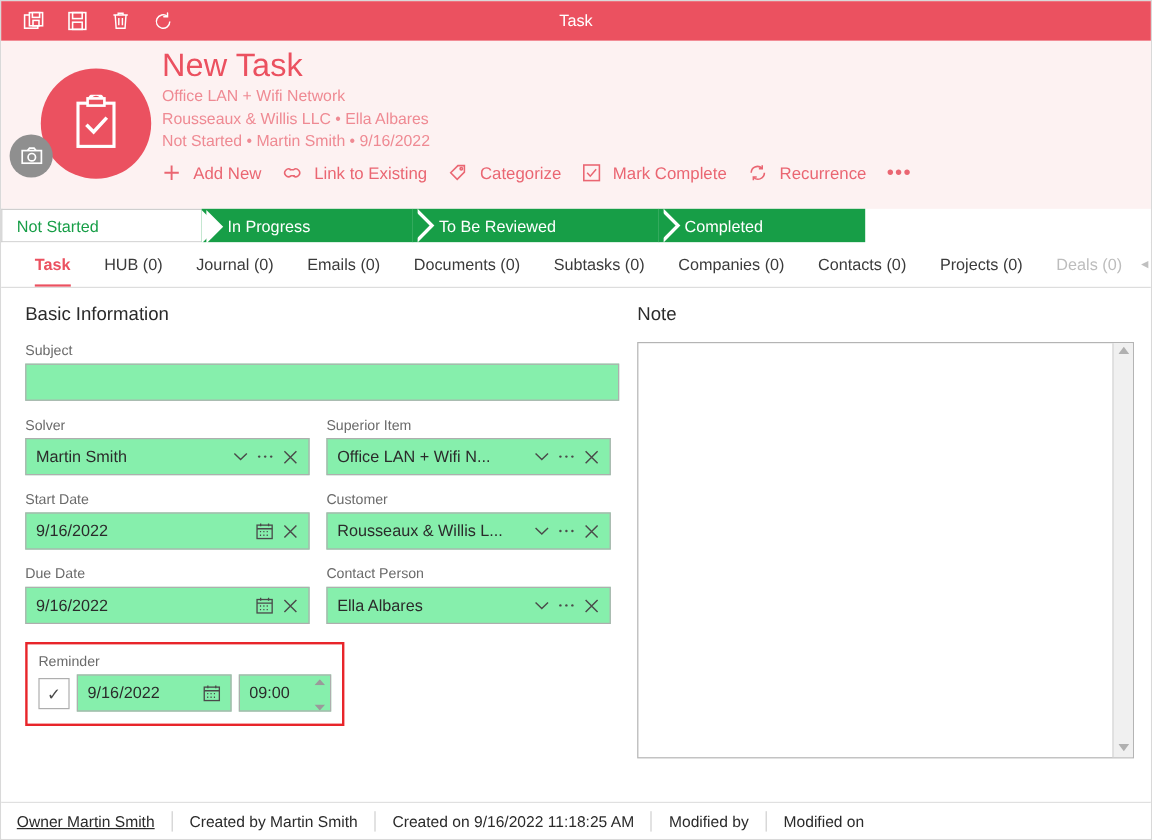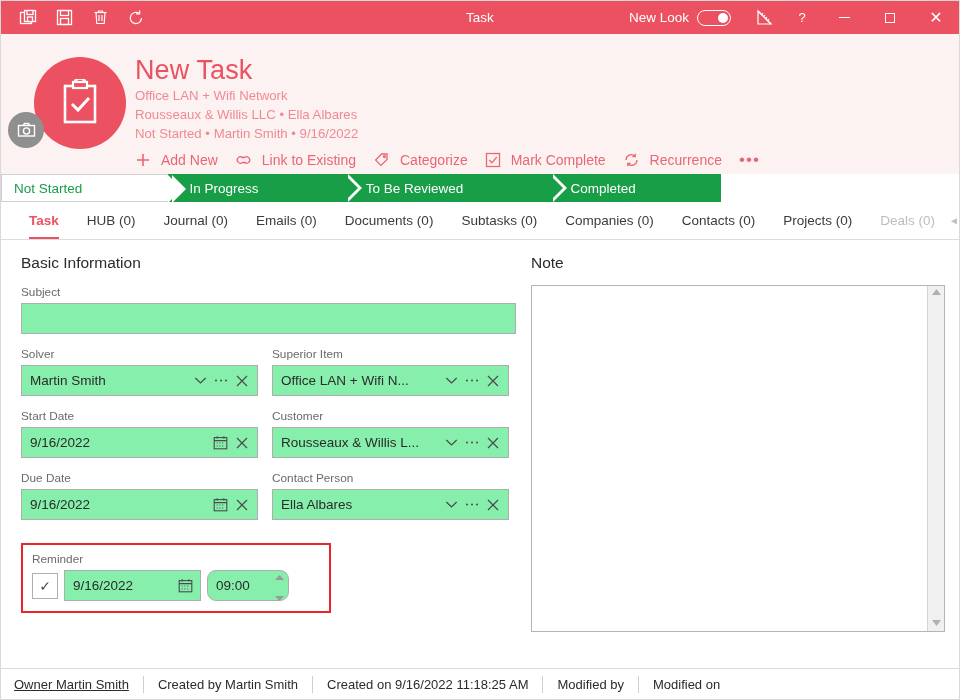--- a/index.html
+++ b/index.html
@@ -77,21 +77,21 @@
     background: #eb5160;
     display: flex; align-items: center; justify-content: center;
   }
   .cam-badge {
     position: absolute; left: 7px; top: 78px;
     width: 36px; height: 36px; border-radius: 50%;
     background: #8f8f8f;
     display: flex; align-items: center; justify-content: center;
     z-index: 3;
   }
-  .head-text { padding-top: 20px; }
+  .head-text { padding-top: 4px; }
   .head-title {
     color: #eb5160; font-size: 27px; line-height: 32px;
     font-weight: 400; letter-spacing: .1px;
   }
   .head-sub {
     color: #ef8a93; font-size: 13.2px; line-height: 18px;
     margin-top: 1px;
   }
   .head-actions {
     margin-top: 7px; display: flex; align-items: center; gap: 17px;
@@ -176,30 +176,30 @@
   }
   .fbtn {
     width: 22px; height: 27px; display: flex;
     align-items: center; justify-content: center; color: #4a4a4a;
     flex: 0 0 auto;
   }
   .fbtn.sm { width: 20px; }
 
   .reminder-box {
     border: 2px solid #e8252a; padding: 7px 9px 10px 9px;
-    width: 310px; margin-top: 10px;
+    width: 266px; margin-top: 2px;
   }
   .reminder-row { display: flex; align-items: center; gap: 6px; }
   .chk {
     width: 26px; height: 26px; border: 1px solid #aeaeae; background: #fff;
     display: flex; align-items: center; justify-content: center;
     color: #4a4a4a; flex: 0 0 auto;
   }
   .date-mini { width: 137px; }
-  .time-mini { width: 82px; border-radius: 9px; }
+  .time-mini { width: 82px; }
   .spin { display: flex; flex-direction: column; align-items: center; gap: 3px; color: #8a8a8a; }
 
   .note-area {
     border: 1px solid #b4b4b4; height: 347px; background: #fff;
     display: flex;
   }
   .note-text { flex: 1 1 auto; }
   .vscroll {
     width: 17px; flex: 0 0 17px; background: #f0f0f0;
     border-left: 1px solid #d4d4d4;
@@ -253,43 +253,20 @@
       <div class="tb-icon">
         <svg width="18" height="18" viewBox="0 0 18 18" fill="none" stroke="#fff" stroke-width="1.2">
           <path d="M14.5 9a5.6 5.6 0 1 1-2.1-4.4"></path>
           <path d="M12.6 1.8v3.1h-3.1" stroke-linecap="round"></path>
         </svg>
       </div>
     </div>
 
     <div class="tb-title">Task</div>
 
-    <div class="tb-right">
-      <div class="newlook-label">New Look</div>
-      <div class="toggle">
-        <div class="knob"></div>
-      </div>
-      <div class="tb-btn">
-        <svg width="17" height="17" viewBox="0 0 17 17" fill="none" stroke="#fff" stroke-width="1.2">
-          <path d="M2 2l13 13H2V2z"></path>
-          <path d="M2 2l13 13"></path>
-          <path d="M11.6 11.6l1.4-1.4M9.6 9.6l1.4-1.4M7.6 7.6L9 6.2M5.6 5.6L7 4.2"></path>
-        </svg>
-      </div>
-      <div class="tb-btn">?</div>
-      <div class="tb-win">
-          <div class="glyph-min"></div>
-        </div>
-      <div class="tb-win">
-          <div class="glyph-max"></div>
-        </div>
-      <div class="tb-win">
-        <span style="font-size:16px;line-height:16px;">✕</span>
-      </div>
-    </div>
   </div>
 
   <div class="header">
     <div class="avatar-wrap">
       <div class="avatar">
         <svg width="44" height="48" viewBox="0 0 44 48" fill="none" stroke="#fff" stroke-width="2.6">
           <rect x="7" y="7" width="30" height="36"></rect>
           <path d="M16 7V5.5a6 6 0 0 1 12 0V7"></path>
           <rect x="15" y="3" width="14" height="6" fill="#eb5160" stroke="#fff" stroke-width="2.2"></rect>
           <path d="M14 25l6 6 11-12" stroke-width="3"></path>

